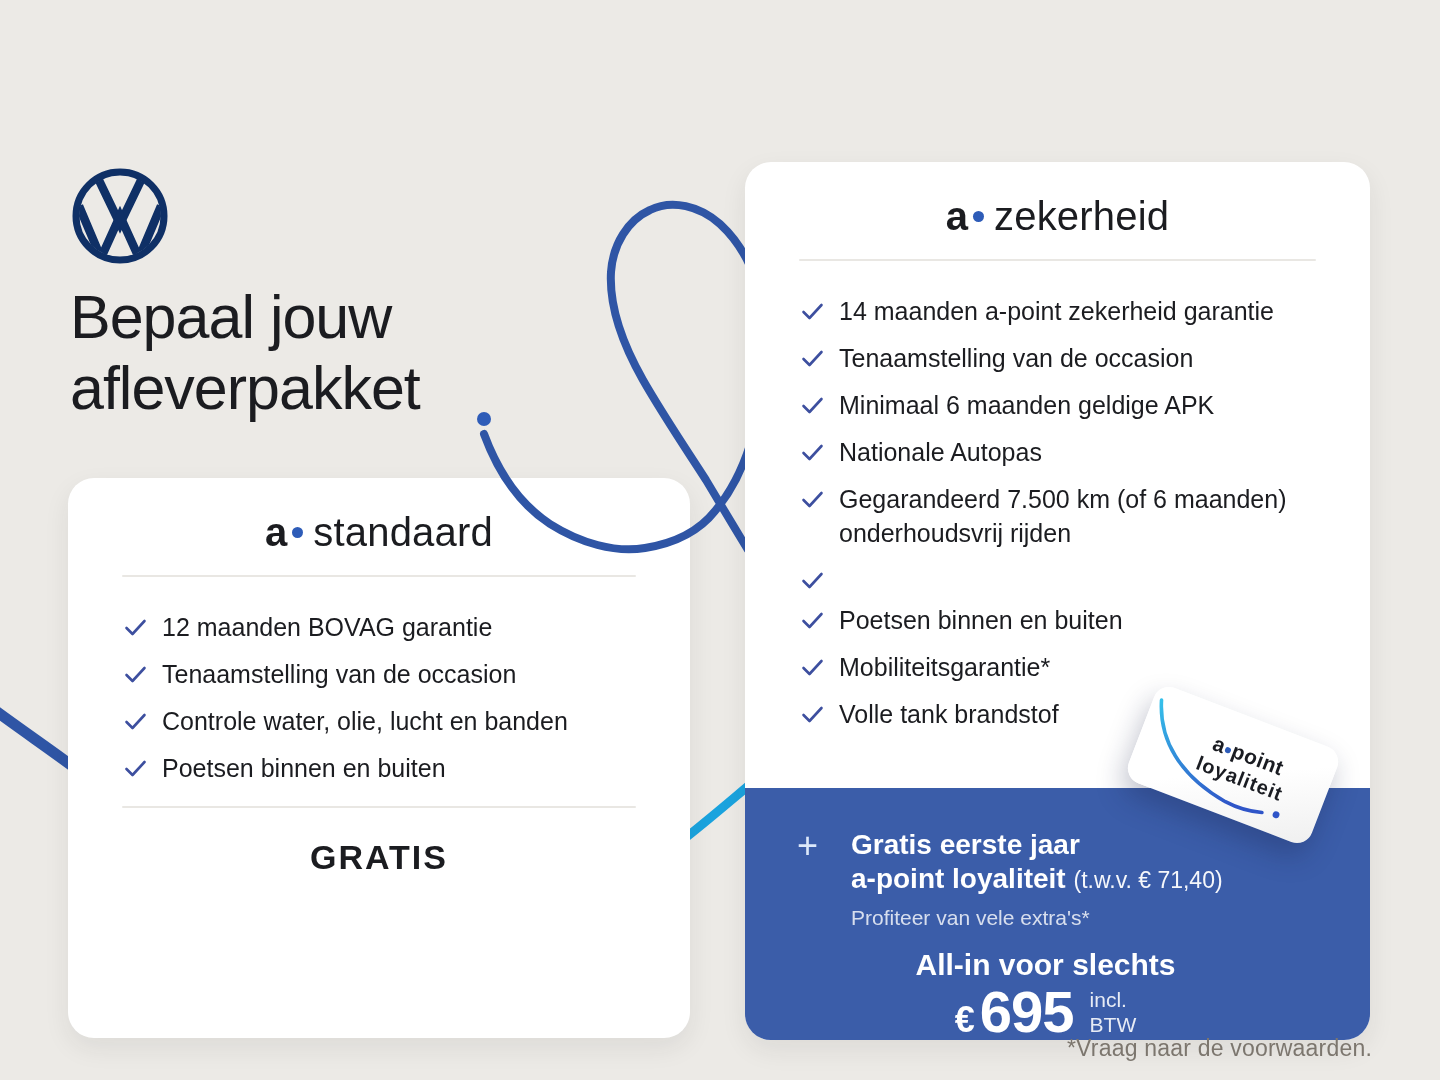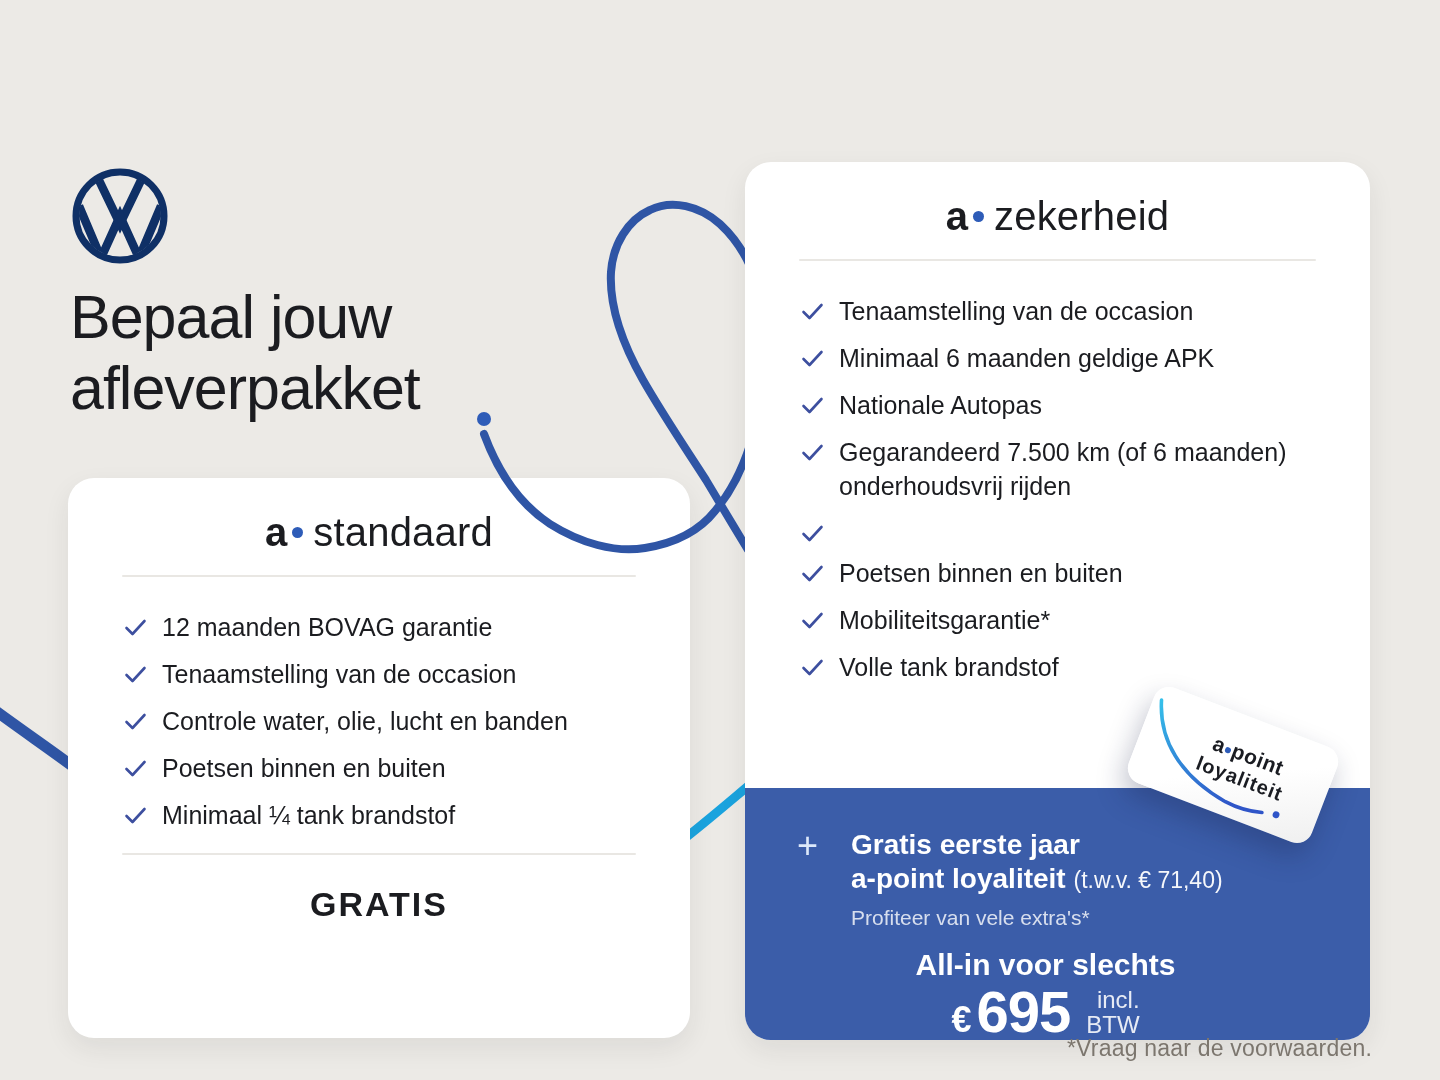--- a/index.html
+++ b/index.html
@@ -76,22 +76,22 @@
   .bonus-sub{margin-top:8px;font-size:21px;line-height:26px;font-weight:400;color:rgba(255,255,255,0.8);}
   .price-row{
     display:flex;justify-content:space-between;align-items:center;
     margin-top:17px;padding:0 76px 0 52px;flex-direction:column;
   }
   .price-label{font-size:30px;font-weight:700;}
   .price-group{display:flex;align-items:baseline;}
   .price-euro{font-size:36px;font-weight:600;margin-right:5px;}
   .price-amount{font-size:58px;font-weight:700;letter-spacing:-1px;line-height:60px;}
   .price-suffix{
-    margin-left:16px;font-size:24px;line-height:25px;font-weight:400;
-    color:rgba(255,255,255,0.88);align-self:center;text-align:right;
+    margin-left:16px;font-size:21px;line-height:25px;font-weight:400;
+    color:rgba(255,255,255,0.88);align-self:center;
   }
 
   
   .loyalty-card{
     position:absolute;left:390px;top:552px;width:196px;height:102px;border-radius:16px;
     background:linear-gradient(155deg,#FFFFFF 55%,#EFEFEF);
     box-shadow:0 14px 28px rgba(20,30,70,0.28);
     transform:rotate(21deg);z-index:3;
   }
   .loyalty-arc{position:absolute;left:0;top:0;}
@@ -168,26 +168,20 @@
         <span class="item-text">Controle water, olie, lucht en banden</span>
       </li>
 
       <li>
         <svg class="check" width="23" height="19" viewBox="0 0 23 19">
           <path d="M2.5 10 L8.5 16 L20.5 3" fill="none" stroke="#3D4F9F" stroke-width="2.6" stroke-linecap="round" stroke-linejoin="round"></path>
         </svg>
         <span class="item-text">Poetsen binnen en buiten</span>
       </li>
 
-      <li>
-        <svg class="check" width="23" height="19" viewBox="0 0 23 19">
-          <path d="M2.5 10 L8.5 16 L20.5 3" fill="none" stroke="#3D4F9F" stroke-width="2.6" stroke-linecap="round" stroke-linejoin="round"></path>
-        </svg>
-        <span class="item-text">Minimaal ¼ tank brandstof</span>
-      </li>
     </ul>
   <div class="divider2"></div>
   <div class="gratis">GRATIS</div>
 </div>
 
 <svg id="svg-swoosh" class="layer">
   <path d="M 484 434
            C 498 472, 518 503, 550 524
            C 580 543, 615 553, 645 548
            C 676 543, 700 530, 715 511
@@ -203,20 +197,26 @@
 
 <div class="card card-zekerheid">
   <div class="card-heading">
     <span class="brand-a">a</span>
       <span class="brand-dot"></span>
       <span class="card-name">zekerheid</span>
   </div>
   <div class="divider"></div>
   <ul class="checklist">
 
+      <li>
+        <svg class="check" width="23" height="19" viewBox="0 0 23 19">
+          <path d="M2.5 10 L8.5 16 L20.5 3" fill="none" stroke="#3D4F9F" stroke-width="2.6" stroke-linecap="round" stroke-linejoin="round"></path>
+        </svg>
+        <span class="item-text">14 maanden a-point zekerheid garantie</span>
+      </li>
 
       <li>
         <svg class="check" width="23" height="19" viewBox="0 0 23 19">
           <path d="M2.5 10 L8.5 16 L20.5 3" fill="none" stroke="#3D4F9F" stroke-width="2.6" stroke-linecap="round" stroke-linejoin="round"></path>
         </svg>
         <span class="item-text">Tenaamstelling van de occasion</span>
       </li>
 
       <li>
         <svg class="check" width="23" height="19" viewBox="0 0 23 19">

